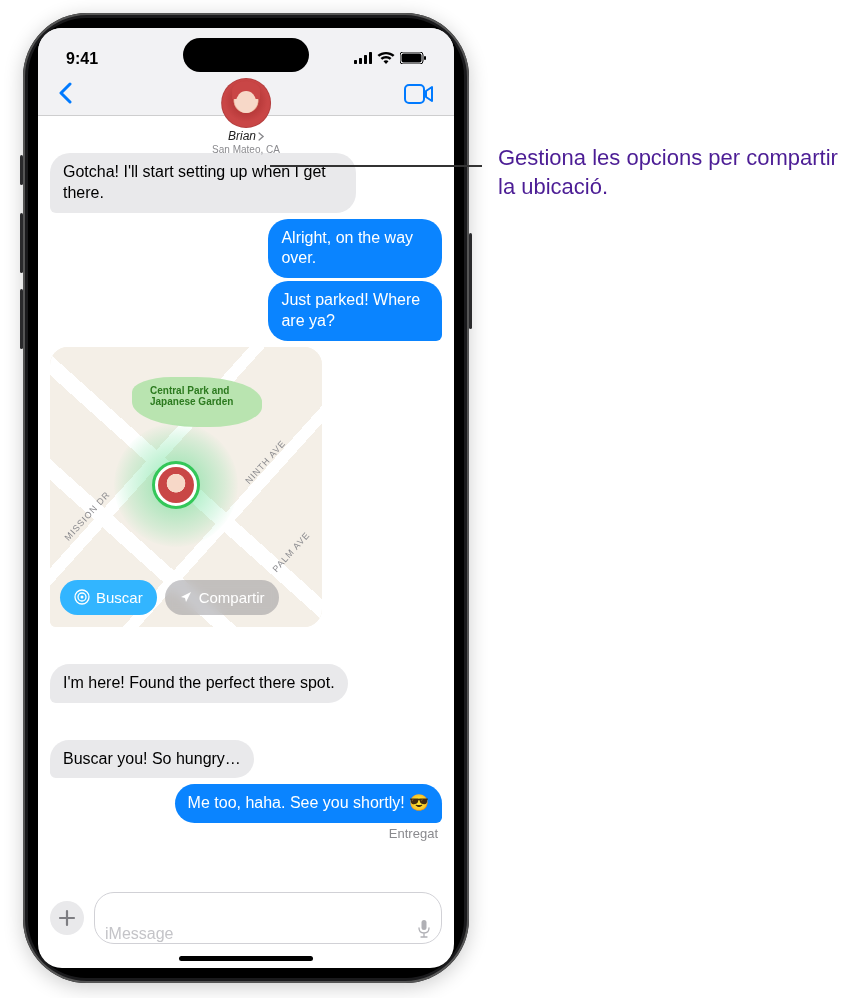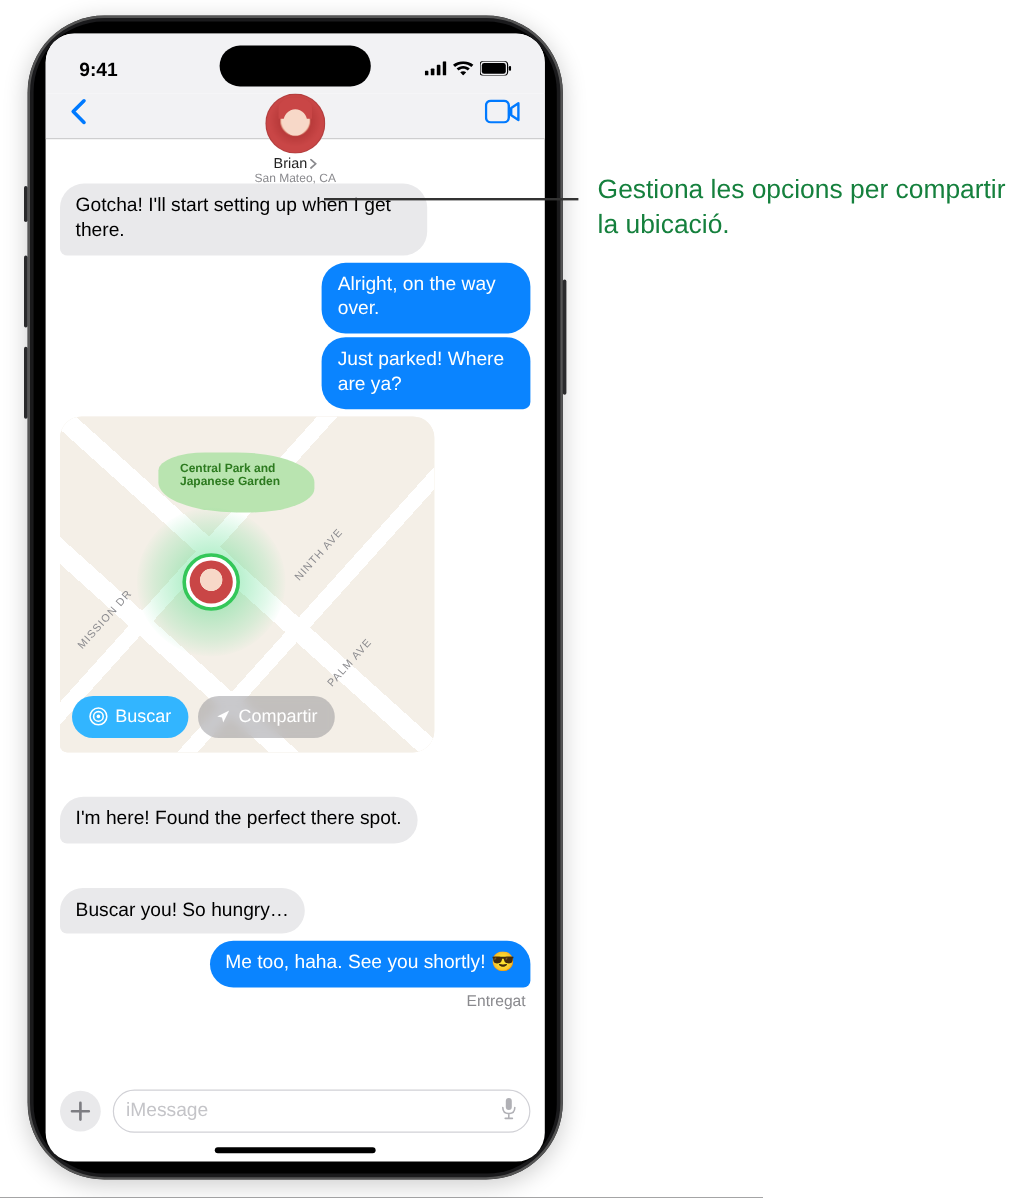--- a/index.html
+++ b/index.html
@@ -96,21 +96,21 @@
       background: #c94646;
       border-radius: 50% 50% 0 0;
     }
     .avatar::after {
       content: "";
       position: absolute;
       top: 12px; left: 14px; right: 14px; height: 22px;
       background: #f7d8c8;
       border-radius: 50%;
     }
-    .contact-name-row { display: flex; align-items: center; gap: 2px; font-size: 12px; color: #222; }
+    .contact-name-row { display: flex; align-items: center; gap: 2px; font-size: 12px; color: #222; font-style: italic; }
     .contact-loc { font-size: 10px; color: #8a8a8e; }
     .messages-area {
       flex: 1;
       overflow: hidden;
       padding: 6px 12px 2px;
       display: flex;
       flex-direction: column;
       gap: 6px;
     }
     .bubble {
@@ -131,21 +131,21 @@
       align-self: flex-start;
       background: #e9e9eb;
       color: #000;
       border-bottom-left-radius: 6px;
       margin-top: 31px;
     }
     .stack-sent { align-self: flex-end; display: flex; flex-direction: column; gap: 3px; align-items: flex-end; }
     .stack-sent .bubble:first-child { border-bottom-right-radius: 20px; }
     .map-card {
       align-self: flex-start;
-      width: 312px; height: 280px;
+      width: 272px; height: 280px;
       border-radius: 18px;
       background: #f4efe7;
       position: relative;
       overflow: hidden;
       border-bottom-left-radius: 6px;
     }
     .map-bg {
       position: absolute; inset: 0;
       background:
         linear-gradient(42deg, transparent 48%, #fff 48%, #fff 52%, transparent 52%),
@@ -209,25 +209,25 @@
     .plus-btn {
       width: 34px; height: 34px;
       border-radius: 50%;
       background: #e9e9eb;
       color: #7d7d82;
       display: flex; align-items: center; justify-content: center;
       font-size: 22px;
     }
     .input-field {
       flex: 1;
-      height: 36px;
+      height: 52px;
       border: 1px solid #d1d1d6;
       border-radius: 20px;
       display: flex;
-      align-items: center;
+      align-items: flex-end;
       padding: 0 10px;
       color: #c4c4c8;
       font-size: 16px;
       justify-content: space-between;
     }
     .mic { color: #b0b0b5; }
     .home-indicator {
       position: absolute;
       bottom: 7px; left: 50%;
       transform: translateX(-50%);
@@ -238,21 +238,21 @@
     .callout-line {
       position: absolute;
       left: 270px; top: 165px;
       width: 212px; height: 2px;
       background: #333;
     }
     .callout-text {
       position: absolute;
       left: 498px; top: 144px;
       font-size: 22px;
-      color: #15803d;
+      color: #4c1d95;
       line-height: 1.3;
       max-width: 340px;
     }
   </style>
 </head>
 <body>
 
 <div class="stage">
   <div class="phone-frame">
     <div class="side-btn btn-left1"></div>

